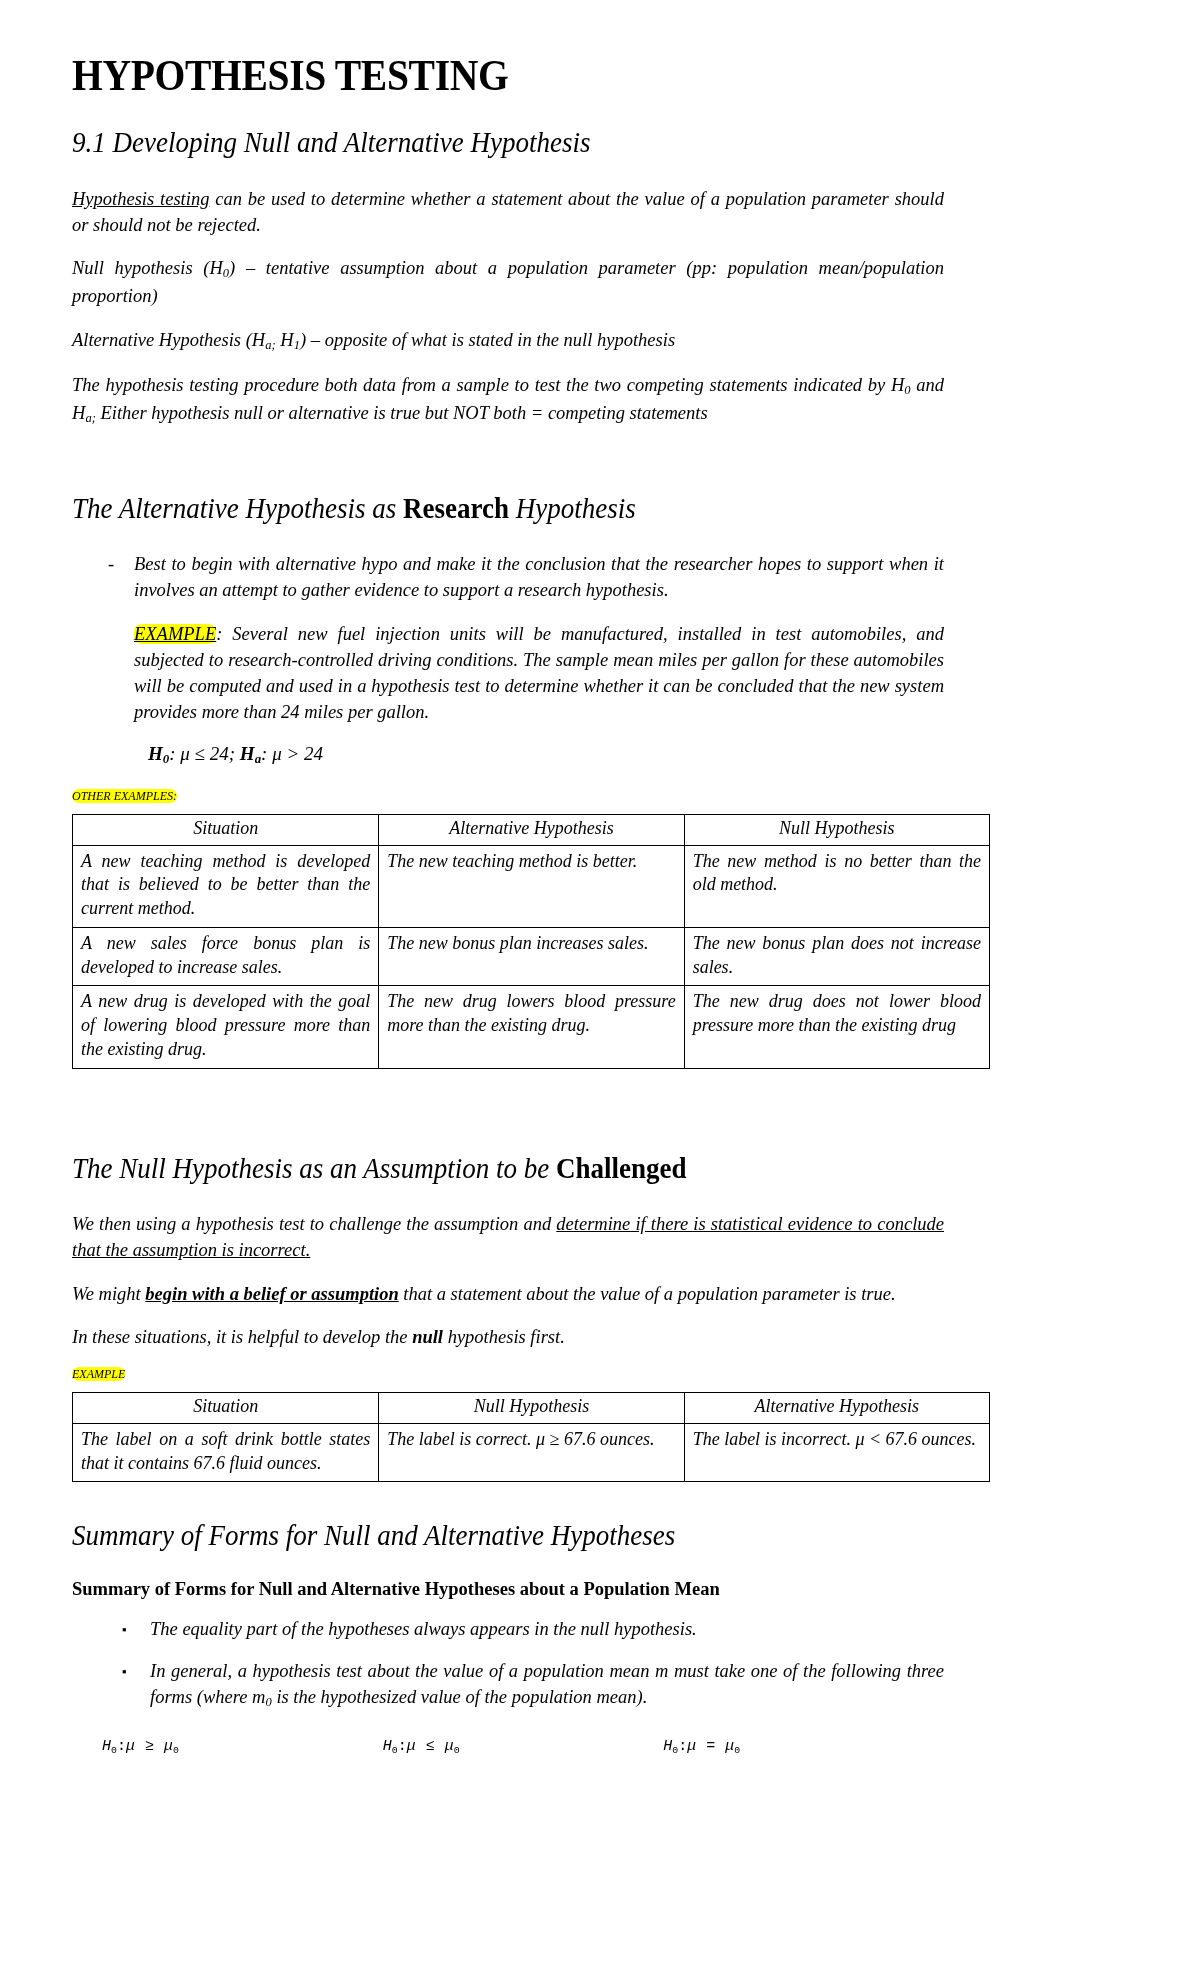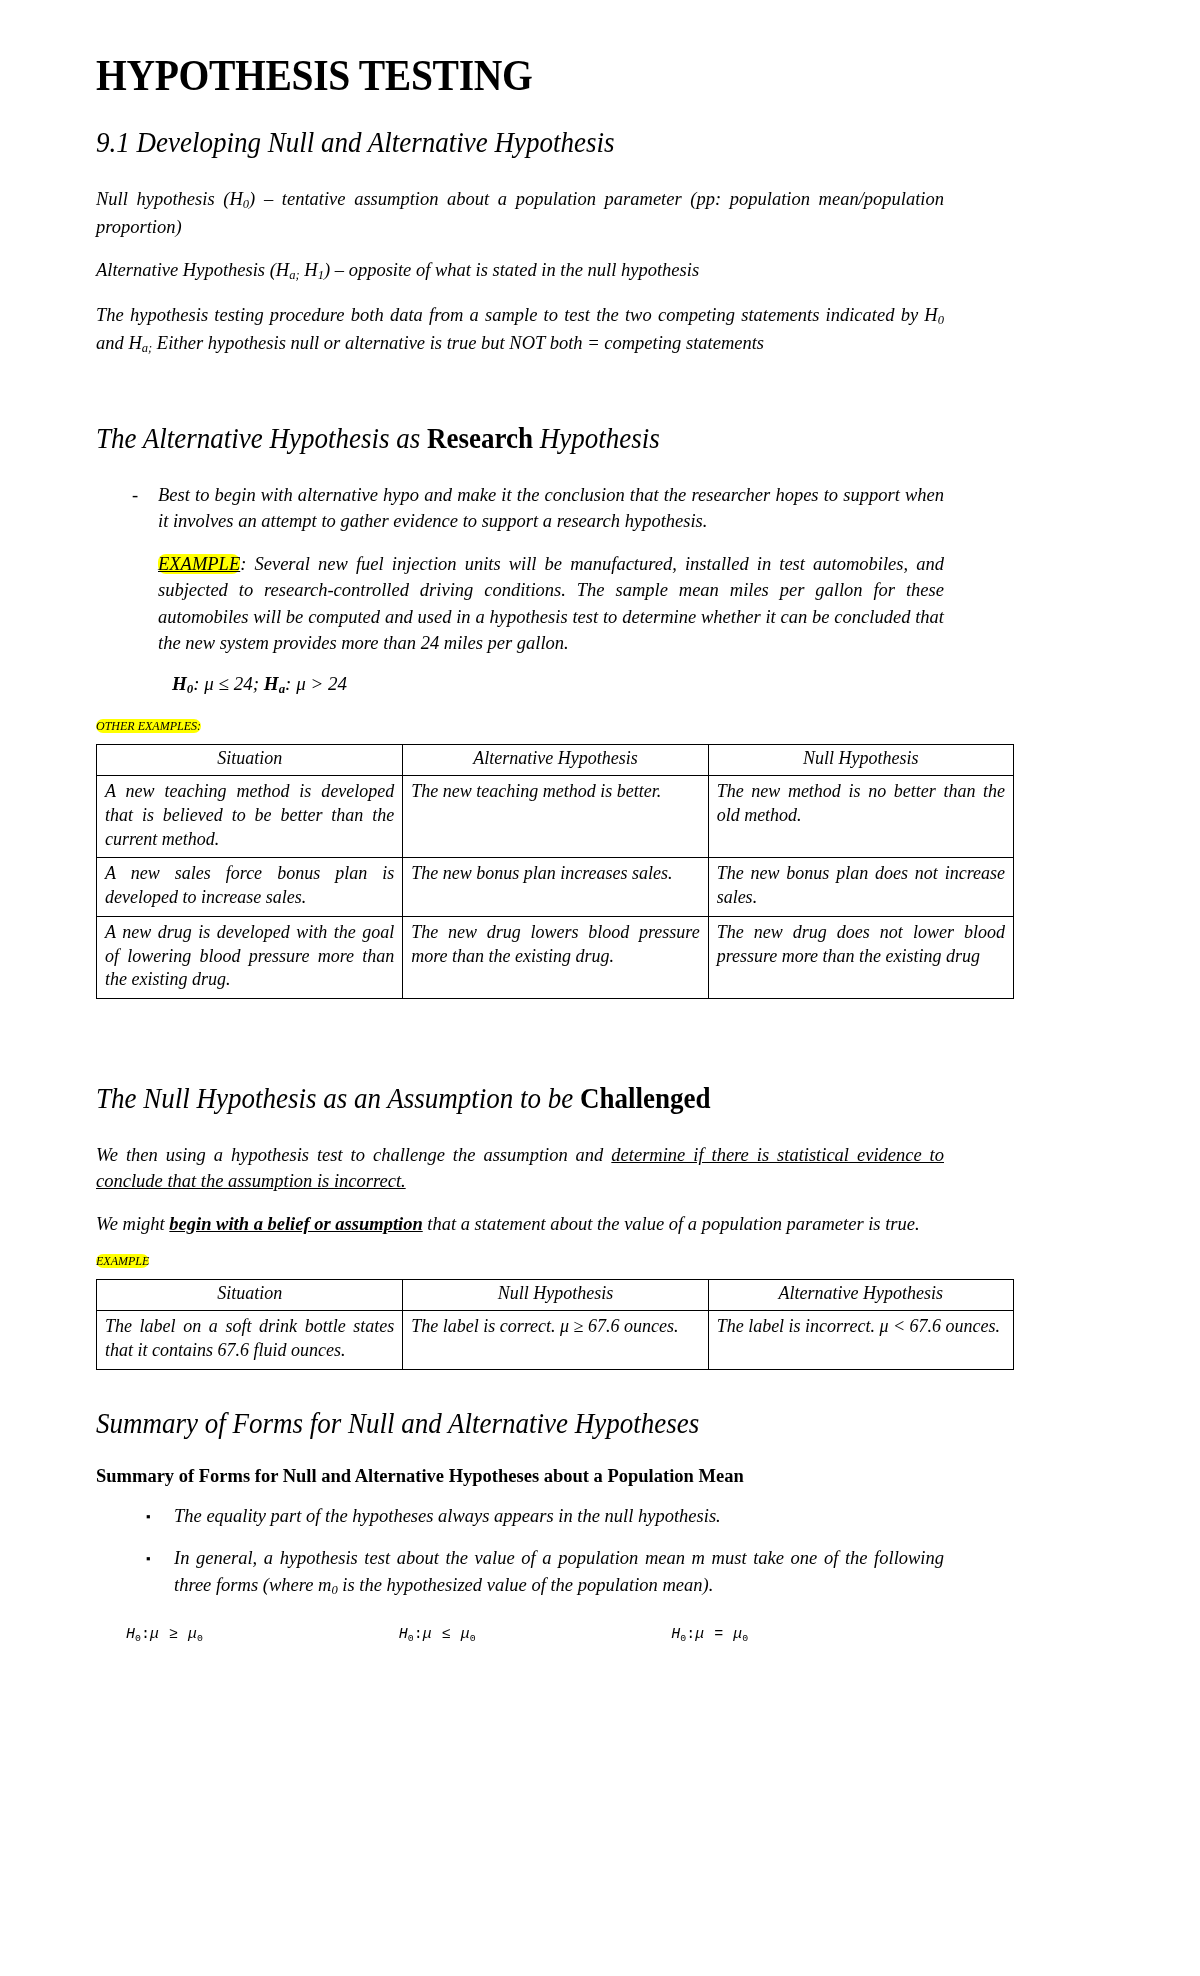--- a/index.html
+++ b/index.html
@@ -7,21 +7,21 @@
   body {
     width:1200px;
     min-height:1976px;
     background:#ffffff;
     font-family:"Liberation Serif", serif;
     color:#000;
   }
   .page {
     width:1016px;
     min-height:1976px;
-    padding:52px 72px 40px 96px;
+    padding:52px 72px 40px 72px;
     background:#fff;
   }
 
   
   .doc-title {
     font-family:"Liberation Serif", serif;
     font-weight:bold;
     font-size:45px;
     letter-spacing:-0.4px;
     line-height:1.05;
@@ -145,20 +145,21 @@
 </style>
 </head>
 <body>
 
 <div class="page">
 
   <h1 class="doc-title">HYPOTHESIS TESTING</h1>
 
   <h2 class="h2">9.1 Developing Null and Alternative Hypothesis</h2>
 
+  <p class="body"><span class="u">Hypothesis testing</span><span> can be used to determine whether a statement about the value of a population parameter should or should not be rejected.</span></p>
 
   <p class="body"><span>Null hypothesis (H</span><sub>0</sub><span>) – tentative assumption about a population parameter (pp: population mean/population proportion)</span></p>
 
   <p class="body"><span>Alternative Hypothesis (H</span><sub>a;</sub><span> H</span><sub>1</sub><span>) – opposite of what is stated in the null hypothesis</span></p>
 
   <p class="body"><span>The hypothesis testing procedure both data from a sample to test the two competing statements indicated by H</span><sub>0</sub><span> and H</span><sub>a;</sub><span> Either hypothesis null or alternative is true but NOT both = competing statements</span></p>
 
   <div class="block-gap-lg"></div>
 
   <h2 class="h2"><span>The Alternative Hypothesis as </span><b>Research</b><span> Hypothesis</span></h2>
@@ -205,20 +206,21 @@
 
   <div class="block-gap-lg"></div>
   <div class="block-gap-md"></div>
 
   <h2 class="h2"><span>The Null Hypothesis as an Assumption to be </span><b>Challenged</b></h2>
 
   <p class="body"><span>We then using a hypothesis test to challenge the assumption and </span><span class="u">determine if there is statistical evidence to conclude that the assumption is incorrect.</span></p>
 
   <p class="body"><span>We might </span><b class="u">begin with a belief or assumption</b><span> that a statement about the value of a population parameter is true.</span></p>
 
+  <p class="body"><span>In these situations, it is helpful to develop the </span><b>null</b><span> hypothesis first.</span></p>
 
   <p class="hl-label"><span class="hl">EXAMPLE</span></p>
 
   <table class="doc-table">
     <thead>
       <tr>
         <th style="width:33.4%">Situation</th>
         <th style="width:33.3%">Null Hypothesis</th>
         <th style="width:33.3%">Alternative Hypothesis</th>
       </tr>

